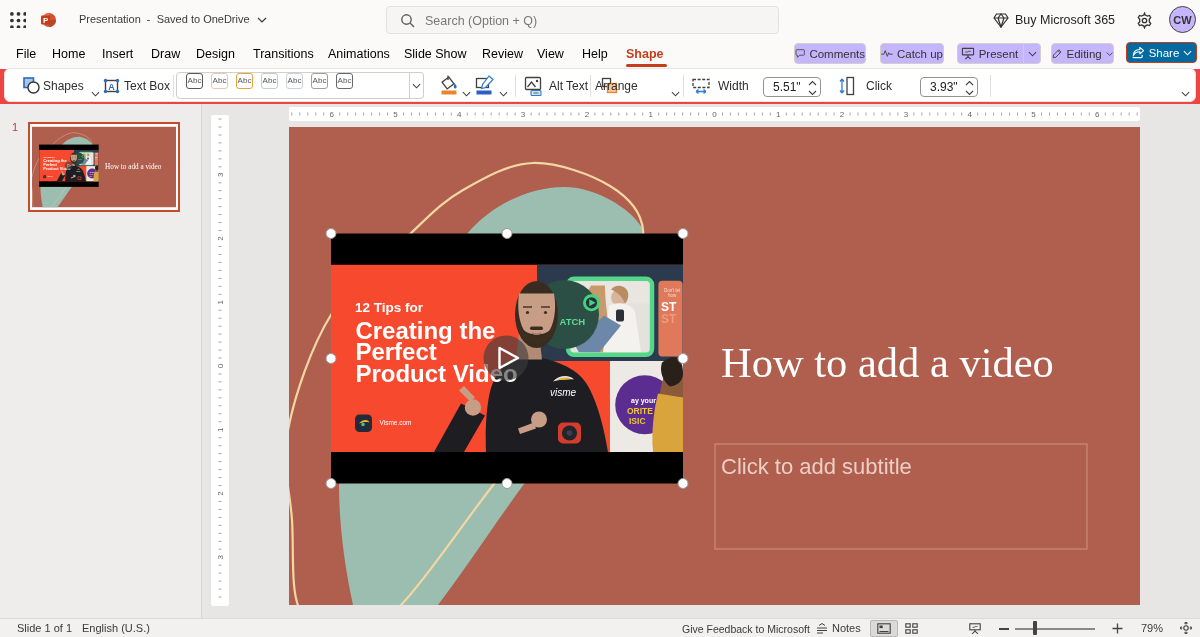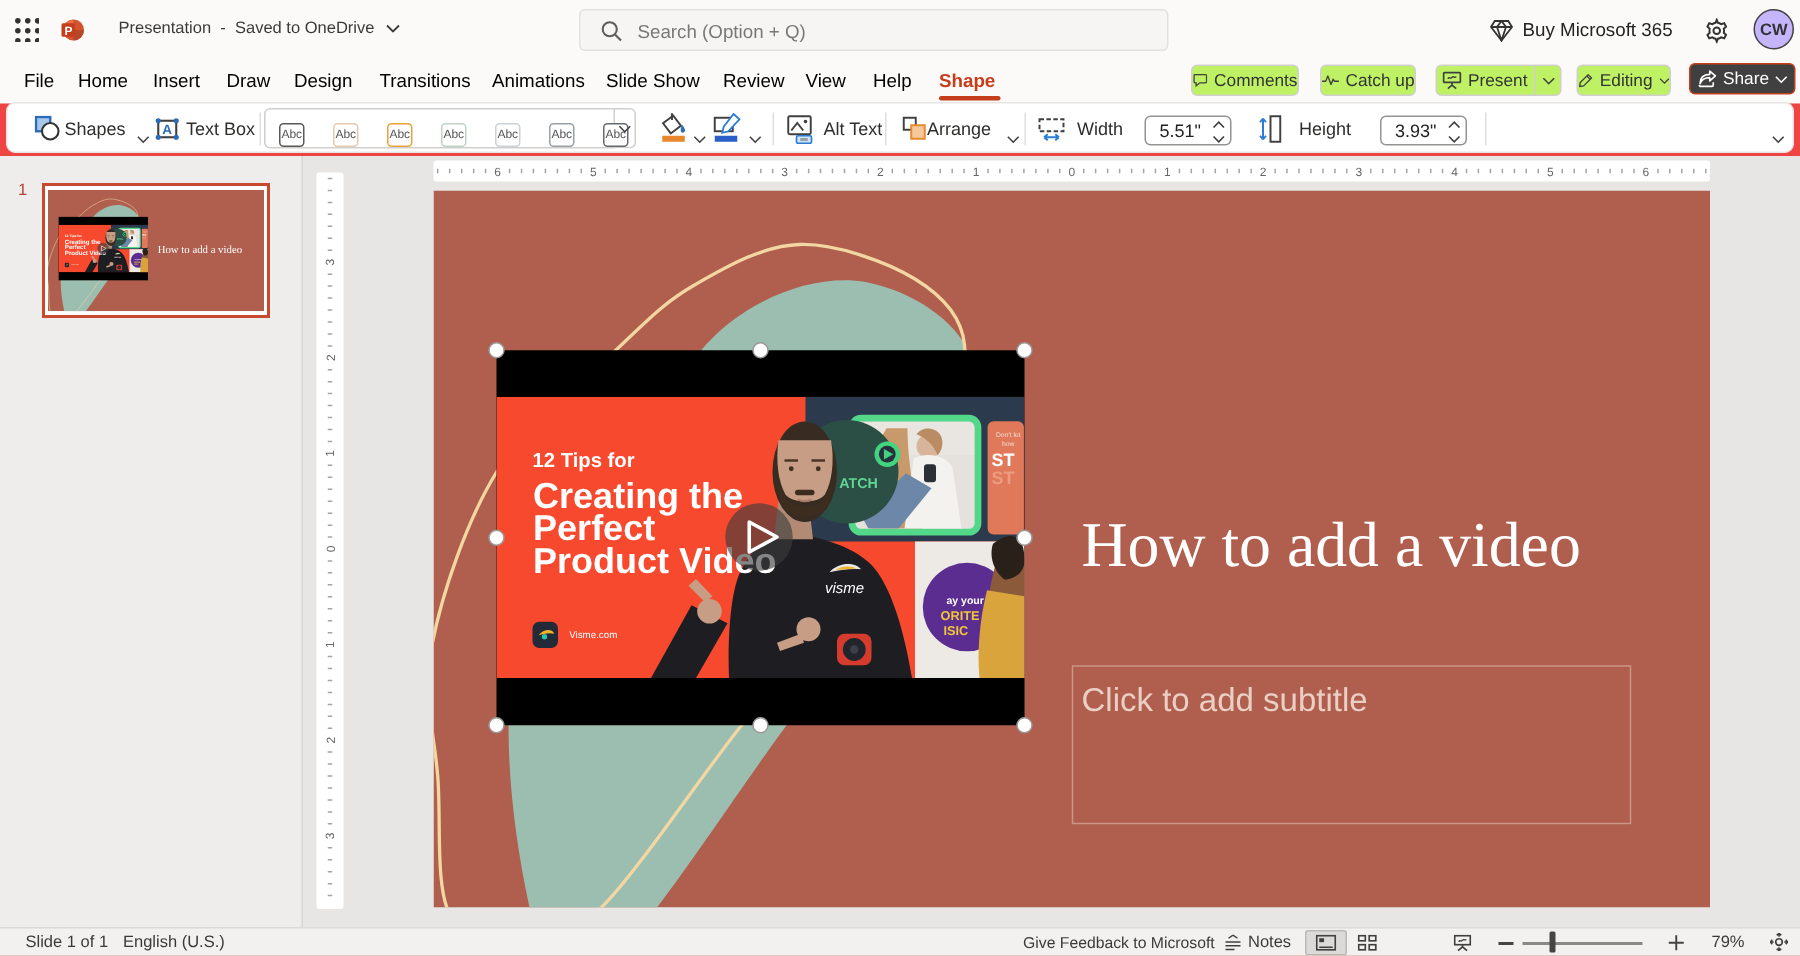--- a/index.html
+++ b/index.html
@@ -3,21 +3,21 @@
 <style>
 * { margin:0; padding:0; box-sizing:border-box; }
 html,body { width:1200px; height:637px; overflow:hidden; font-family:"Liberation Sans", sans-serif; }
 #app { position:relative; width:1200px; height:637px; background:#e7e6e4; }
 .abs { position:absolute; }
 #topbar { position:absolute; left:0; top:0; width:1200px; height:40px; background:#fbfaf9; }
 #menubar { position:absolute; left:0; top:40px; width:1200px; height:29px; background:#fbfaf9; }
 #ribbonwrap { position:absolute; left:0; top:69px; width:1200px; height:35px; background:#ef4444; }
 #ribbon { position:absolute; left:4px; top:-1px; width:1192px; height:34px; background:#fff; border:1px solid #e7e5e3; border-radius:6px; }
 .mi { position:absolute; top:7px; font-size:12.5px; color:#000000; white-space:nowrap; }
-.btn { position:absolute; height:21px; border:1px solid #d1cfcd; border-radius:4px; background:#bef264; font-size:11.5px; color:#333; display:flex; align-items:center; justify-content:center; gap:4px; white-space:nowrap; }
+.btn { position:absolute; height:21px; border:1px solid #d1cfcd; border-radius:4px; background:#c4b5fd; font-size:11.5px; color:#333; display:flex; align-items:center; justify-content:center; gap:4px; white-space:nowrap; }
 .rl { position:absolute; font-size:12px; color:#2f2e2d; top:10px; white-space:nowrap; }
 .rsep { position:absolute; top:6px; height:22px; width:1px; background:#e1dfdd; }
 .sw { display:inline-block; width:17px; height:16px; border-radius:3px; font-size:8px; color:#555; text-align:center; line-height:14px; background:#fff; flex:none; }
 .spin { position:absolute; top:8px; width:58px; height:20px; border:1px solid #949392; border-radius:4px; background:#fff; font-size:12px; color:#222; }
 #panel { position:absolute; left:0; top:104px; width:202px; height:514px; background:#eeedeb; border-right:1px solid #d8d6d4; }
 #statusbar { position:absolute; left:0; top:618px; width:1200px; height:19px; background:#f2f1ef; border-top:1px solid #dcdad8; font-size:11px; color:#3b3a39; }
 #slide { position:absolute; left:289px; top:127px; width:851px; height:478px; }
 #hruler { position:absolute; left:289px; top:107px; width:851px; height:14px; background:#fff; border-radius:2px; }
 #vruler { position:absolute; left:211px; top:115px; width:18px; height:491px; background:#fff; border-radius:2px; }
 .ico { position:absolute; }
@@ -194,21 +194,21 @@
           </g>
         </svg>Present
       <span style="border-left:1px solid #d1cfcd;height:19px;margin-left:1px"></span><svg width="9" height="6" viewBox="0 0 10 6">
           <path d="M 1 1 L 5 5 L 9 1" fill="none" stroke="#404040" stroke-width="1.2"></path>
         </svg></div>
     <div class="btn" style="left:1051px;top:3px;width:63px"><svg width="13" height="13" viewBox="0 0 14 14">
           <path d="M 9 2 L 12 5 L 5 12 L 1.5 12.5 L 2 9 Z M 8 3.5 L 10.5 6" fill="none" stroke="#404040" stroke-width="1.2" stroke-linejoin="round"></path>
         </svg>Editing<svg width="9" height="6" viewBox="0 0 10 6">
           <path d="M 1 1 L 5 5 L 9 1" fill="none" stroke="#404040" stroke-width="1.2"></path>
         </svg></div>
-    <div class="btn" style="left:1126px;top:2px;width:71px;background:#404040;border-color:#c43e1c;color:#fff"><svg width="14" height="13" viewBox="0 0 15 14">
+    <div class="btn" style="left:1126px;top:2px;width:71px;background:#0369a1;border-color:#c43e1c;color:#fff"><svg width="14" height="13" viewBox="0 0 15 14">
           <path d="M 9.5 1.5 L 13.5 5 L 9.5 8.5 V 6.2 C 5.5 6.2 3.5 8 2.5 10.5 C 2.5 6.5 5 3.9 9.5 3.8 Z" fill="none" stroke="#fff" stroke-width="1.2" stroke-linejoin="round"></path>
           <path d="M 12 9.5 V 11.5 Q 12 12.5 11 12.5 H 3 Q 2 12.5 2 11.5" fill="none" stroke="#fff" stroke-width="1.2"></path>
         </svg>Share<svg width="9" height="6" viewBox="0 0 10 6">
           <path d="M 1 1 L 5 5 L 9 1" fill="none" stroke="#fff" stroke-width="1.2"></path>
         </svg></div>
   </div>
 
   <div id="ribbonwrap">
       <div id="ribbon">
     <div class="ico" style="left:18px;top:8px"><svg width="17" height="17" viewBox="0 0 17 17">
@@ -224,21 +224,21 @@
             <g fill="#2b6cb8">
               <rect x="0.8" y="0.8" width="3.4" height="3.4" rx="1.7"></rect>
               <rect x="12.8" y="0.8" width="3.4" height="3.4" rx="1.7"></rect>
               <rect x="0.8" y="11.8" width="3.4" height="3.4" rx="1.7"></rect>
               <rect x="12.8" y="11.8" width="3.4" height="3.4" rx="1.7"></rect>
             </g>
             <text x="5.2" y="11.5" font-family="Liberation Sans, sans-serif" font-size="9" font-weight="bold" fill="#2b6cb8">A</text>
           </svg></div>
     <span class="rl" style="left:119px">Text Box</span>
     <div class="rsep" style="left:168px"></div>
-    <div class="abs" style="left:171px;top:3px;width:234px;height:27px;border:1px solid #d1cfcd;border-radius:4px 0 0 4px;display:flex;align-items:flex-end;gap:19px;padding-left:9px">
+    <div class="abs" style="left:171px;top:3px;width:234px;height:27px;border:1px solid #d1cfcd;border-radius:4px 0 0 4px;display:flex;align-items:flex-start;gap:8px;padding-left:9px">
           <span class="sw" style="border:1.6px solid #5a5856">Abc</span>
           <span class="sw" style="border:1.2px solid #e3cbb0">Abc</span>
           <span class="sw" style="border:1.6px solid #e8a33d">Abc</span>
           <span class="sw" style="border:1.2px solid #bed3c6">Abc</span>
           <span class="sw" style="border:1.2px solid #ccd2d8">Abc</span>
           <span class="sw" style="border:1.2px solid #9aa0a5">Abc</span>
           <span class="sw" style="border:1.6px solid #64696e">Abc</span>
         </div>
     <div class="abs" style="left:404px;top:3px;width:15px;height:27px;border:1px solid #d1cfcd;border-left:none;border-radius:0 4px 4px 0;display:flex;align-items:center;justify-content:center">
           <svg width="9" height="6" viewBox="0 0 10 6">
@@ -269,42 +269,42 @@
             <path d="M 3.5 11 L 7.5 6 L 11.5 11" fill="none" stroke="#404040" stroke-width="1.3"></path>
             <rect x="7" y="14.5" width="10" height="5" rx="1" fill="#cfe4f7" stroke="#2b7cd3" stroke-width="1.1"></rect>
             <rect x="9.5" y="16" width="5" height="2" fill="#9aa0a6"></rect>
           </svg></div>
     <span class="rl" style="left:544px">Alt Text</span>
     <div class="rsep" style="left:585px"></div>
     <div class="ico" style="left:596px;top:8px"><svg width="17" height="17" viewBox="0 0 17 17">
             <rect x="1.5" y="1.5" width="8" height="8" fill="none" stroke="#404040" stroke-width="1.3"></rect>
             <rect x="6.5" y="6.5" width="9" height="9" fill="#f5c89a" stroke="#e8862c" stroke-width="1.3"></rect>
           </svg></div>
-    <span class="rl" style="left:613px">Arrange</span>
+    <span class="rl" style="left:590px">Arrange</span>
     <div class="ico" style="left:666px;top:14px"><svg width="9" height="6" viewBox="0 0 10 6">
             <path d="M 1 1 L 5 5 L 9 1" fill="none" stroke="#404040" stroke-width="1.2"></path>
           </svg></div>
     <div class="rsep" style="left:678px"></div>
     <div class="ico" style="left:686px;top:8px"><svg width="20" height="18" viewBox="0 0 20 18">
             <rect x="2" y="2.5" width="16" height="8" fill="none" stroke="#404040" stroke-width="1.3" stroke-dasharray="3 1.6"></rect>
             <path d="M 5 14.5 L 15 14.5 M 5 14.5 L 7.5 12.5 M 5 14.5 L 7.5 16.5 M 15 14.5 L 12.5 12.5 M 15 14.5 L 12.5 16.5" stroke="#2b7cd3" stroke-width="1.3" fill="none"></path>
           </svg></div>
     <span class="rl" style="left:713px">Width</span>
     <div class="spin" style="left:758px">
           <span style="position:absolute;left:9px;top:2px">5.51"</span>
           <span style="position:absolute;right:3px;top:2px"><svg width="9" height="16" viewBox="0 0 9 16">
               <path d="M 1 5 L 4.5 1.5 L 8 5" fill="none" stroke="#404040" stroke-width="1.1"></path>
               <path d="M 1 11 L 4.5 14.5 L 8 11" fill="none" stroke="#404040" stroke-width="1.1"></path>
             </svg></span>
         </div>
     <div class="ico" style="left:833px;top:7px"><svg width="17" height="20" viewBox="0 0 17 20">
             <path d="M 4 3 L 4 17 M 4 3 L 2 5.5 M 4 3 L 6 5.5 M 4 17 L 2 14.5 M 4 17 L 6 14.5" stroke="#2b7cd3" stroke-width="1.3" fill="none"></path>
             <rect x="9" y="1.5" width="6.5" height="17" fill="none" stroke="#404040" stroke-width="1.3"></rect>
           </svg></div>
-    <span class="rl" style="left:861px">Height</span>
+    <span class="rl" style="left:861px">Click</span>
     <div class="spin" style="left:915px">
           <span style="position:absolute;left:9px;top:2px">3.93"</span>
           <span style="position:absolute;right:3px;top:2px"><svg width="9" height="16" viewBox="0 0 9 16">
               <path d="M 1 5 L 4.5 1.5 L 8 5" fill="none" stroke="#404040" stroke-width="1.1"></path>
               <path d="M 1 11 L 4.5 14.5 L 8 11" fill="none" stroke="#404040" stroke-width="1.1"></path>
             </svg></span>
         </div>
     <div class="rsep" style="left:985px"></div>
     <div class="ico" style="left:1176px;top:14px"><svg width="9" height="6" viewBox="0 0 10 6">
             <path d="M 1 1 L 5 5 L 9 1" fill="none" stroke="#404040" stroke-width="1.2"></path>

